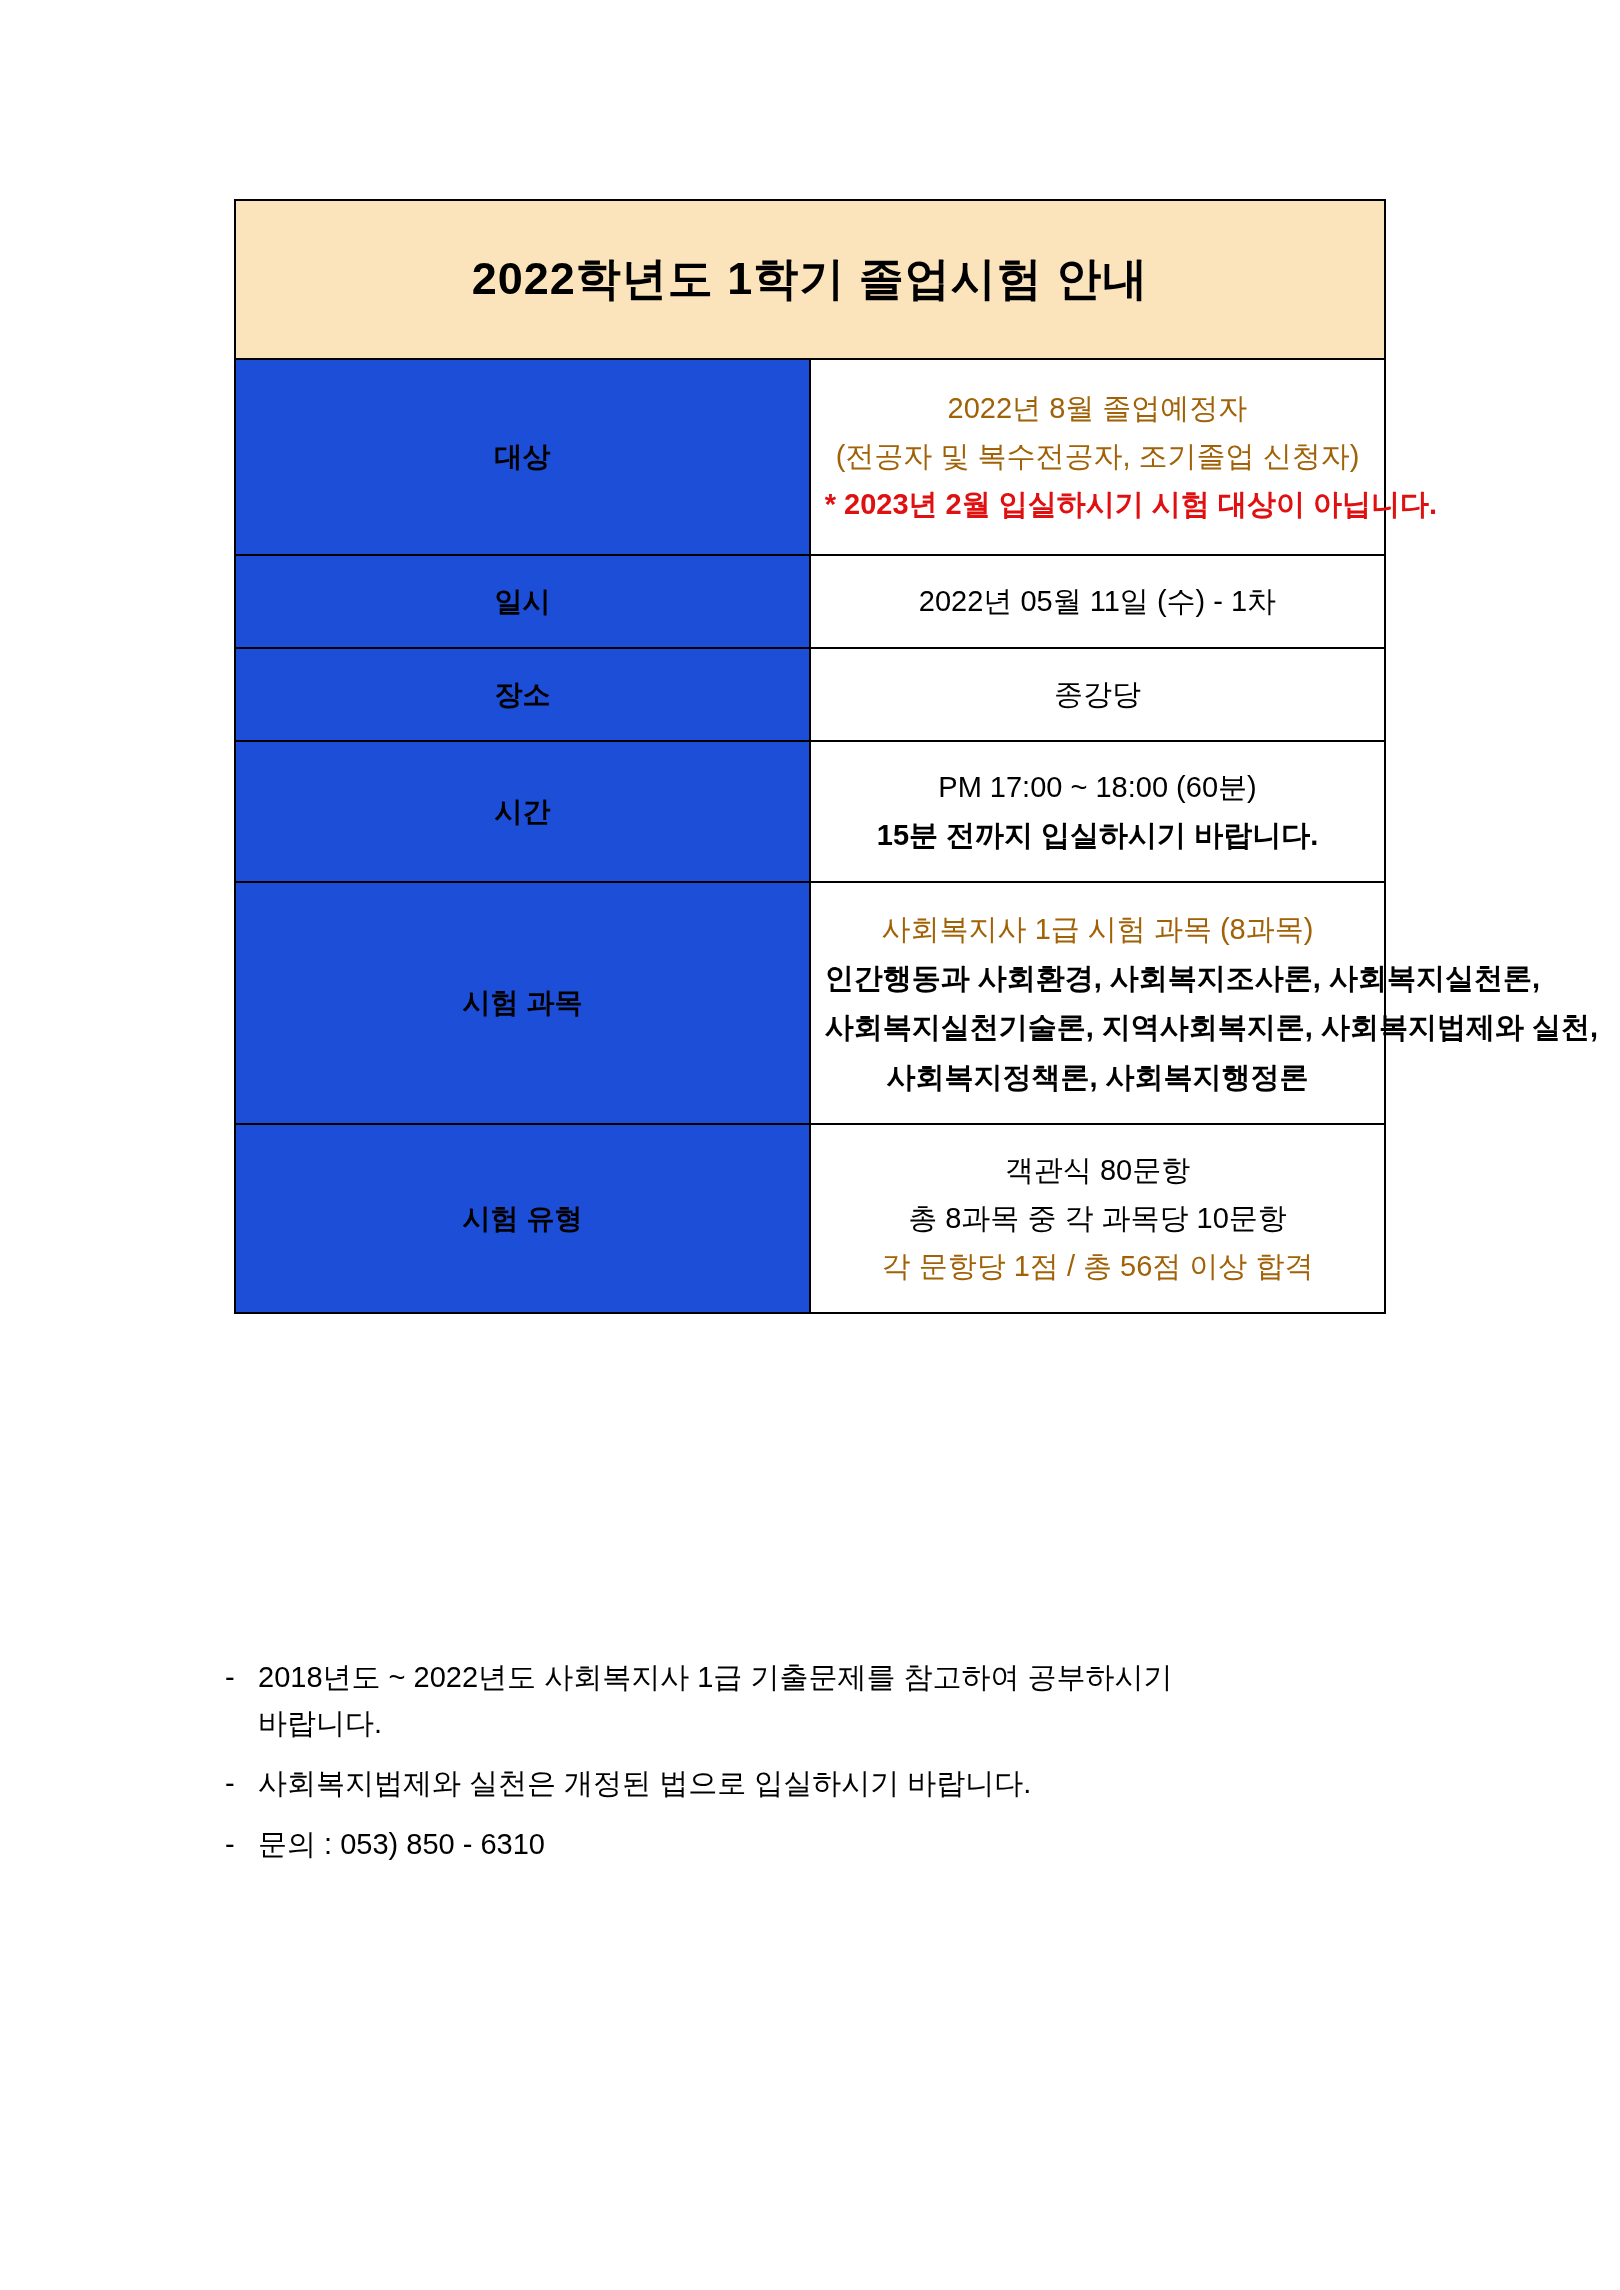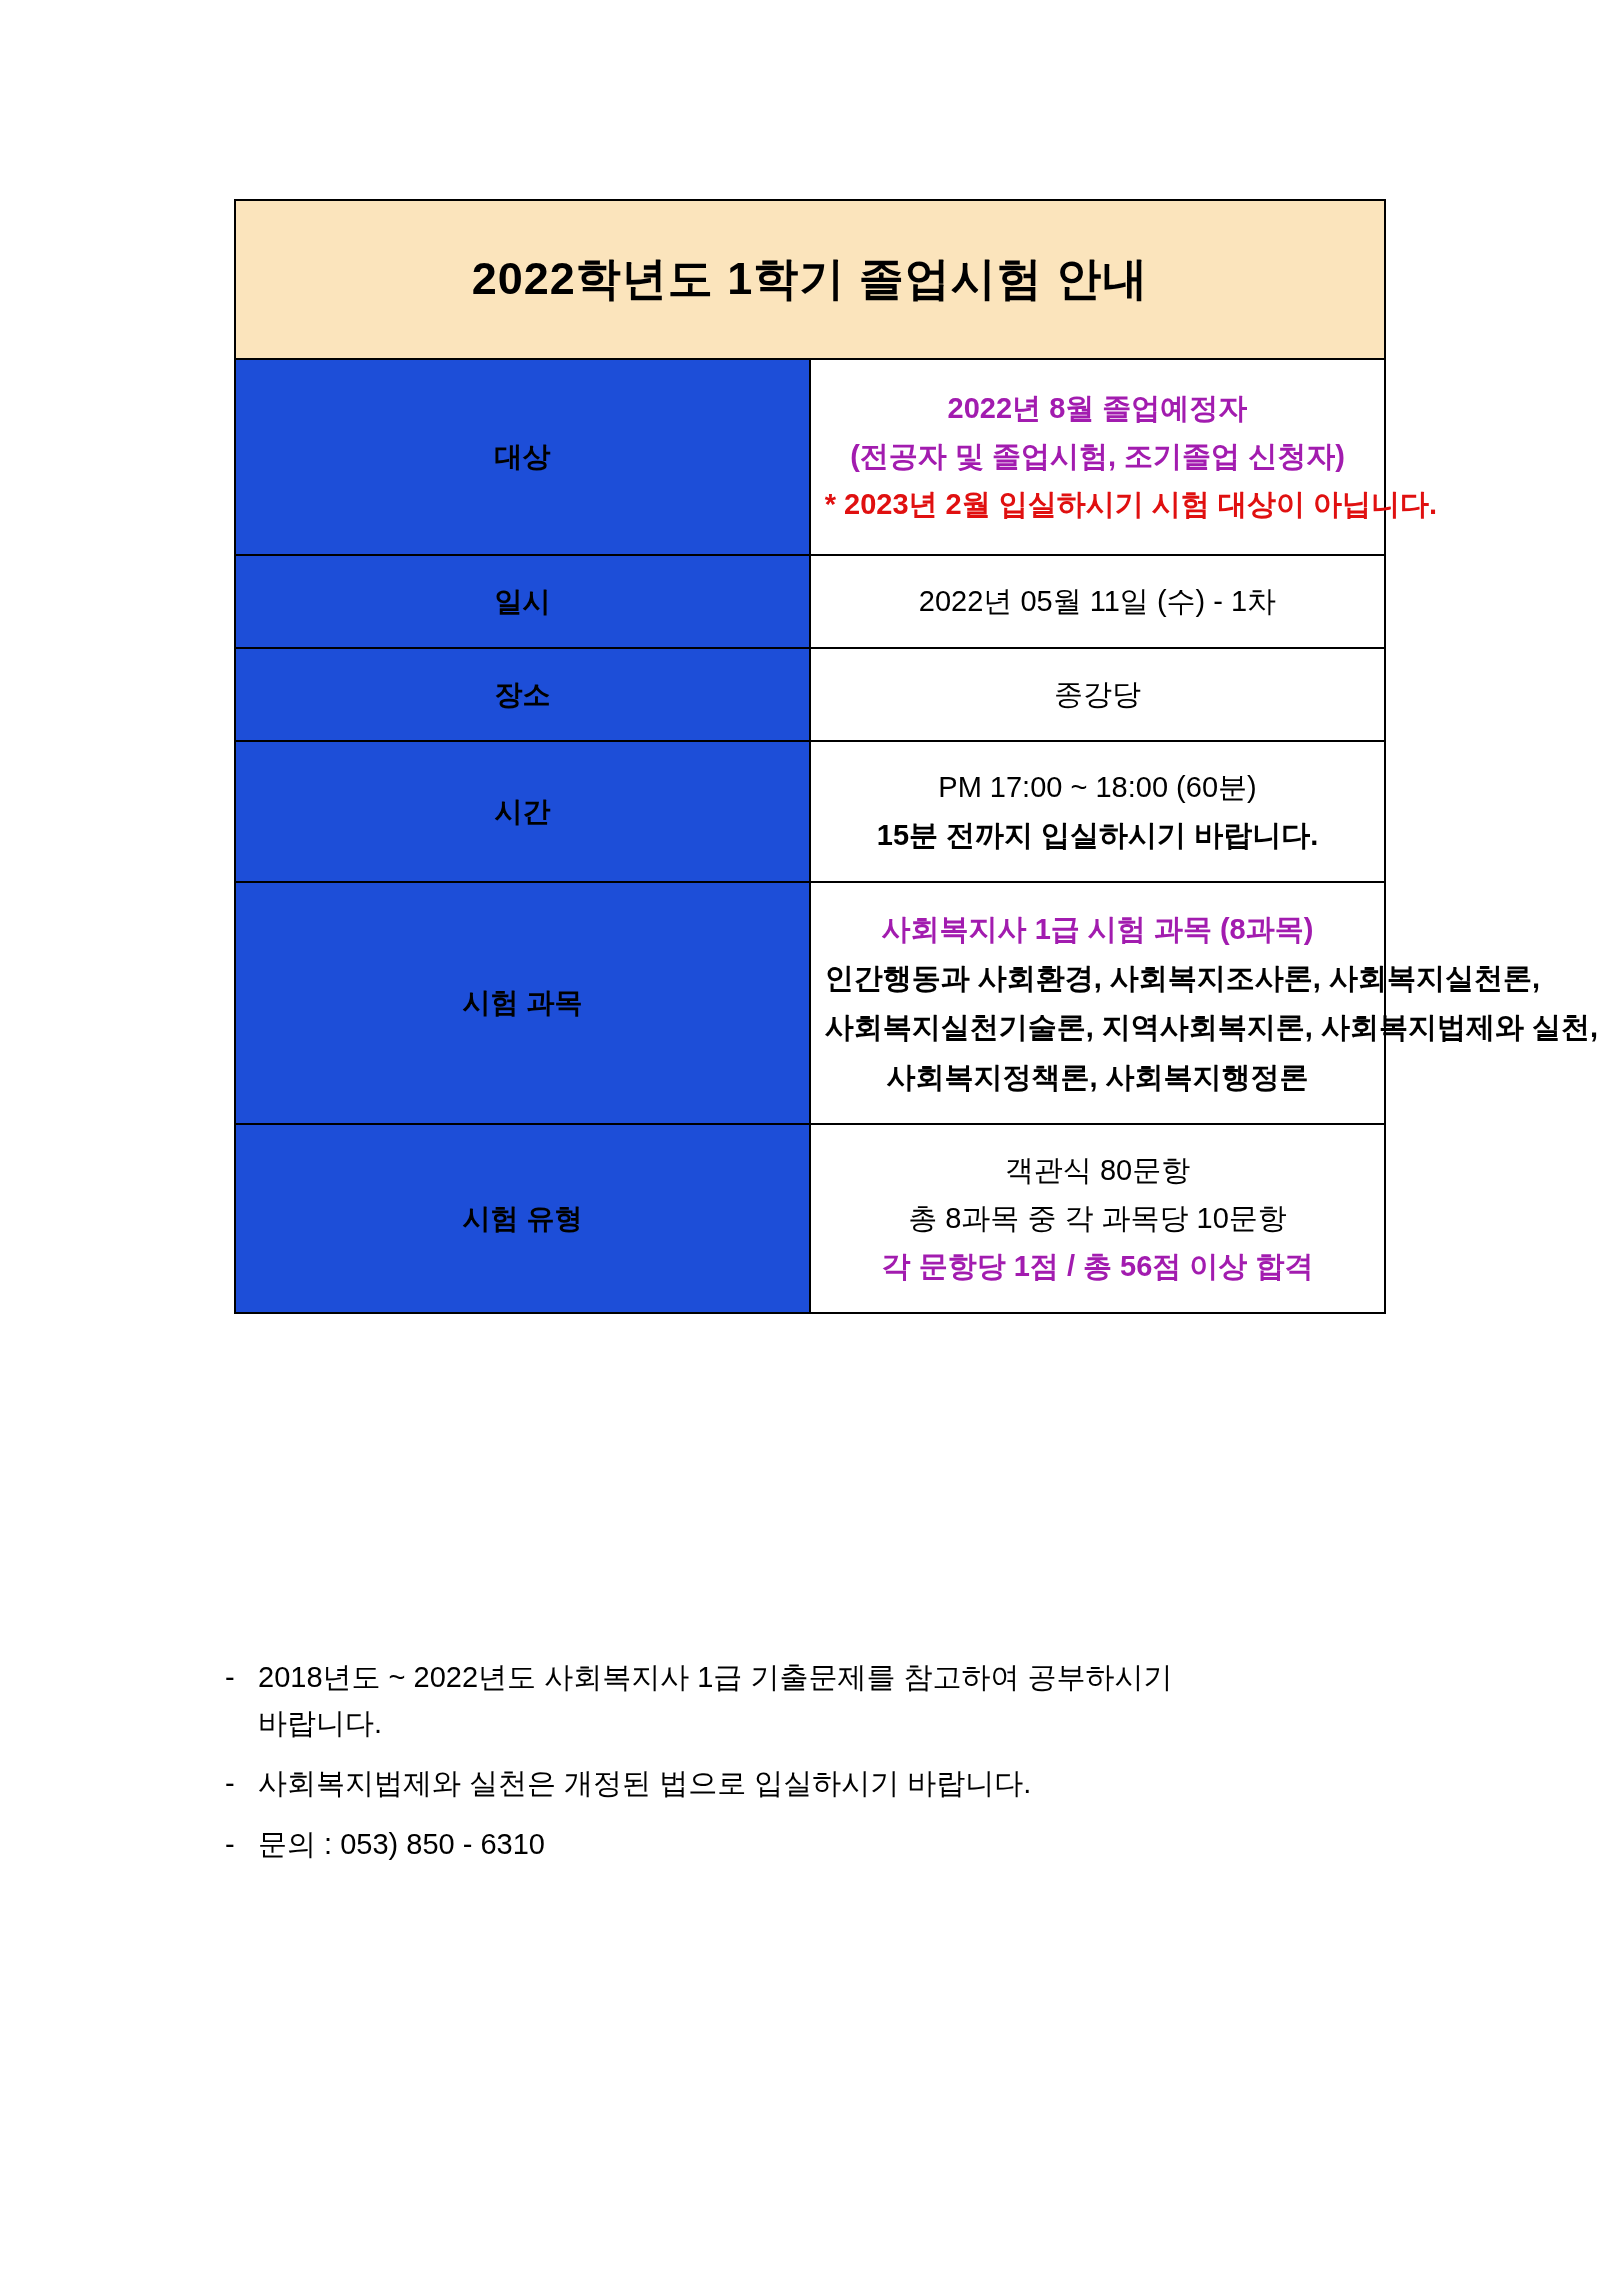--- a/index.html
+++ b/index.html
@@ -55,22 +55,22 @@
     text-align: center;
     font-size: 29px;
     line-height: 1.65;
     padding: 21.6px 13.7px !important;
   }
   .value-cell .line {
     display: block;
     white-space: nowrap;
   }
   .blue {
-    color: #a21caf;
-    font-weight: bold;
+    color: #a16207;
+    font-weight: normal;
   }
   .red {
     color: #e01010;
     font-weight: bold;
   }
   .bold {
     font-weight: bold;
   }
   .row-target .value-cell { padding: 25.5px 13.7px !important; }
   .row-subject .value-cell { line-height: 1.7; }
@@ -105,21 +105,21 @@
   <table class="notice-table">
     <tbody>
       <tr>
         <td class="title-cell" colspan="2">2022학년도 1학기 졸업시험 안내</td>
       </tr>
 
       <tr class="row-target">
         <td class="label-cell">대상</td>
         <td class="value-cell">
           <span class="line blue">2022년 8월 졸업예정자</span>
-          <span class="line blue">(전공자 및 졸업시험, 조기졸업 신청자)</span>
+          <span class="line blue">(전공자 및 복수전공자, 조기졸업 신청자)</span>
           <span class="line red">* 2023년 2월 입실하시기 시험 대상이 아닙니다.</span>
         </td>
       </tr>
 
       <tr>
         <td class="label-cell">일시</td>
         <td class="value-cell">
           <span class="line">2022년 05월 11일 (수) - 1차</span>
         </td>
       </tr>

